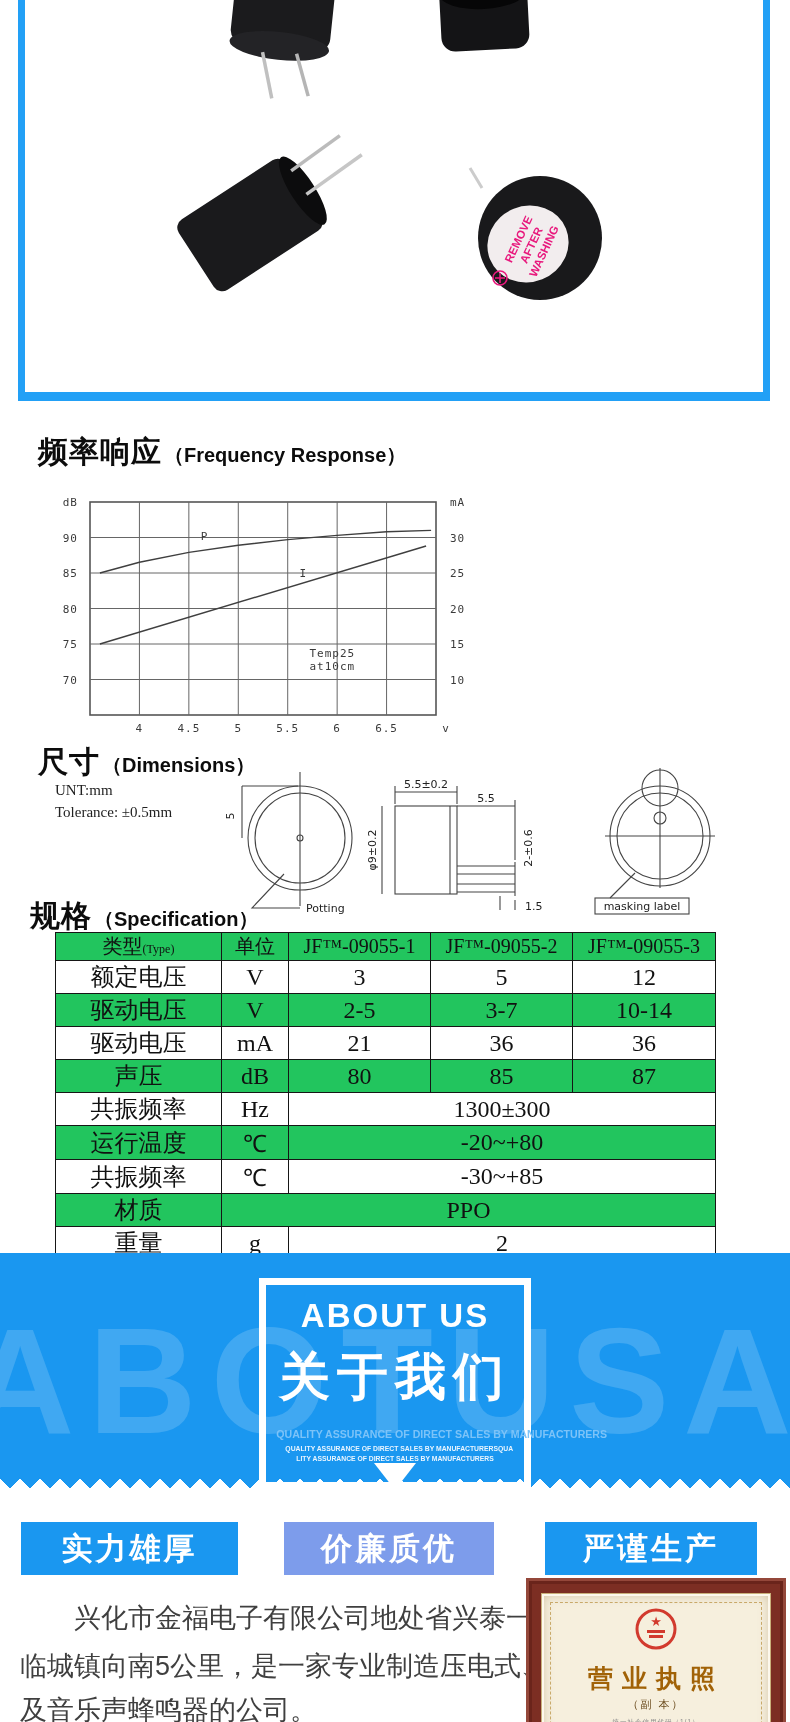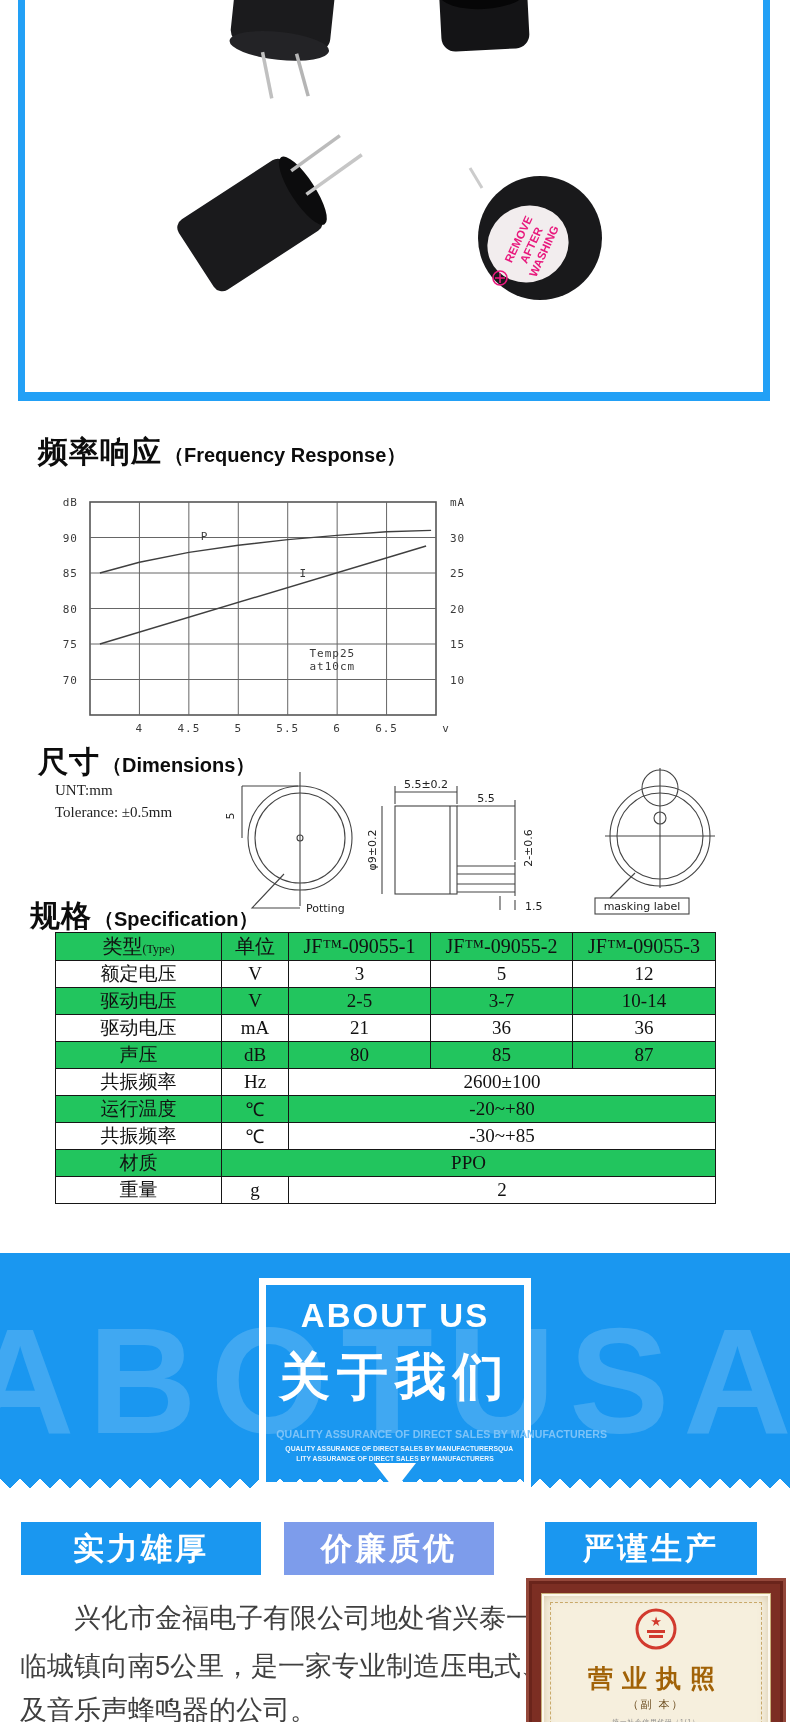--- a/index.html
+++ b/index.html
@@ -19,21 +19,21 @@
   #freq-chart .ct{font-family:"DejaVu Sans Mono",monospace;font-size:11px;fill:#3a3a3a;letter-spacing:1px;}
 
   
   #dims text{font-family:"DejaVu Sans",sans-serif;font-size:11px;fill:#222;}
   #dims .dl{stroke:#444;stroke-width:1.1;fill:none;}
 
   
   table.spec{border-collapse:collapse;table-layout:fixed;width:660px;
              font-family:"Liberation Serif",serif;color:#111;}
   table.spec td,table.spec th{border:1.6px solid #161616;text-align:center;height:24.5px;
-             font-size:19px;font-weight:normal;padding:0;}
+             font-size:24px;font-weight:normal;padding:0;}
   table.spec .c-label{text-align:center;}
   table.spec tr.r-blue, table.spec tr.head{background:#22c55e;}
   table.spec tr.head th{font-size:20px;}
   table.spec .tsub{font-size:12px;}
 
   
   .banner{background:#1a97f0;overflow:hidden;}
   .watermark{position:absolute;top:42px;left:-34px;width:900px;white-space:nowrap;
              font-size:150px;font-weight:bold;color:rgba(255,255,255,0.17);letter-spacing:14px;}
   .aframe{position:absolute;left:50%;transform:translateX(-50%);top:25px;width:258px;height:197px;
@@ -263,21 +263,21 @@
         <tr class="r-blue">
           <td class="c-label">声压</td>
           <td>dB</td>
           <td>80</td>
           <td>85</td>
           <td>87</td>
         </tr>
         <tr>
           <td class="c-label">共振频率</td>
           <td>Hz</td>
-          <td colspan="3">2600±100</td>
+          <td colspan="3">1300±300</td>
         </tr>
         <tr class="r-blue">
           <td class="c-label">运行温度</td>
           <td>℃</td>
           <td colspan="3">-20~+80</td>
         </tr>
         <tr>
           <td class="c-label">共振频率</td>
           <td>℃</td>
           <td colspan="3">-30~+85</td>
@@ -300,21 +300,21 @@
       <div class="en">ABOUT US</div>
       <div class="zh">关于我们</div>
       <div class="tag">QUALITY ASSURANCE OF DIRECT SALES BY MANUFACTURERS</div>
       <div class="sub">QUALITY ASSURANCE OF DIRECT SALES BY MANUFACTURERSQUA</div>
       <div class="sub" style="margin-top:1px;">LITY ASSURANCE OF DIRECT SALES BY MANUFACTURERS</div>
     </div>
     <div class="tri-down"></div>
     <div class="zigzag"></div>
   </div>
 
-  <div class="abs feature" style="left:21px;top:1522px;width:240px;height:53px;">
+  <div class="abs feature" style="left:21px;top:1522px;width:217px;height:53px;">
     <span>实力雄厚</span>
   </div>
   <div class="abs feature alt" style="left:284px;top:1522px;width:210px;height:53px;">
     <span>价廉质优</span>
   </div>
   <div class="abs feature" style="left:545px;top:1522px;width:212px;height:53px;">
     <span>严谨生产</span>
   </div>
 
   <div class="abs cline" style="left:20px;top:1600px;padding-left:2em;">兴化市金福电子有限公司地处省兴泰一级公路--</div>

